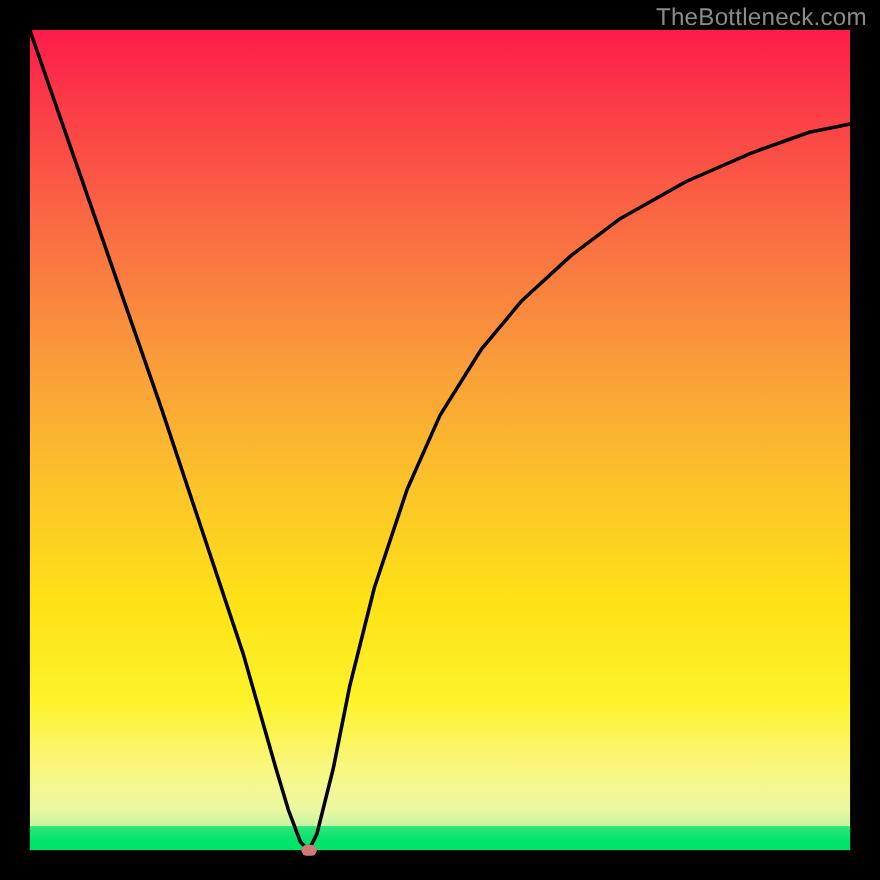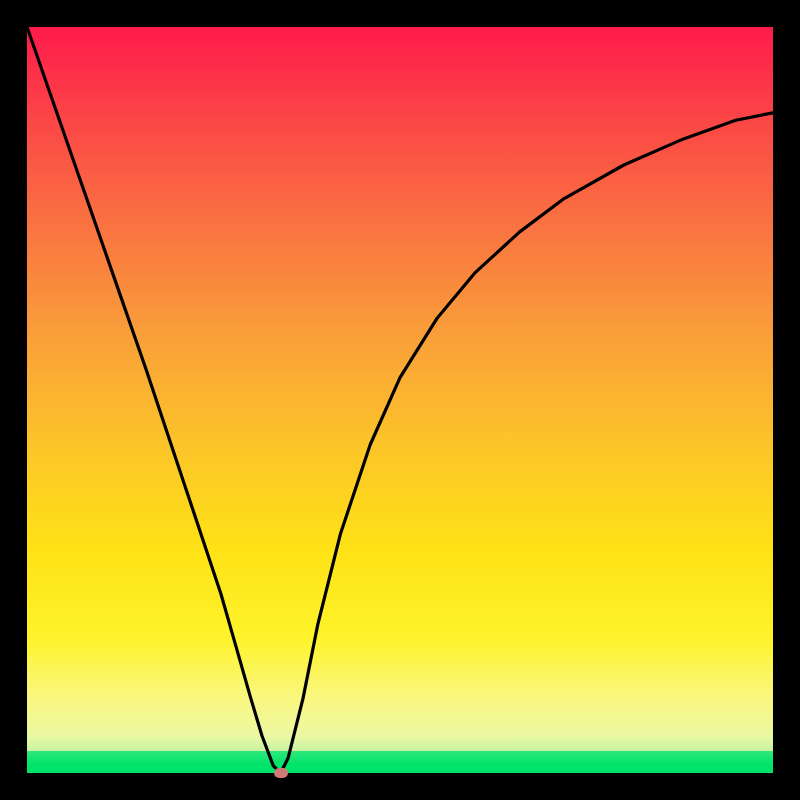--- a/index.html
+++ b/index.html
@@ -60,20 +60,21 @@
     background: #cf7a77;
     border-radius: 5px;
     transform: translate(-50%, -50%);
     z-index: 5;
   }
 </style>
 </head>
 <body>
 
 <div class="frame">
+  <div class="watermark">TheBottleneck.com</div>
 
   <div class="plot">
     <svg class="bg-gradient" viewBox="0 0 746 746" preserveAspectRatio="none">
       <defs>
         <linearGradient id="vg" x1="0" y1="0" x2="0" y2="1">
           <stop offset="0%" stop-color="#fe1b4b"></stop>
           <stop offset="10%" stop-color="#fb3e47"></stop>
           <stop offset="25%" stop-color="#fa6e42"></stop>
           <stop offset="40%" stop-color="#f99b3a"></stop>
           <stop offset="55%" stop-color="#fcc22a"></stop>

